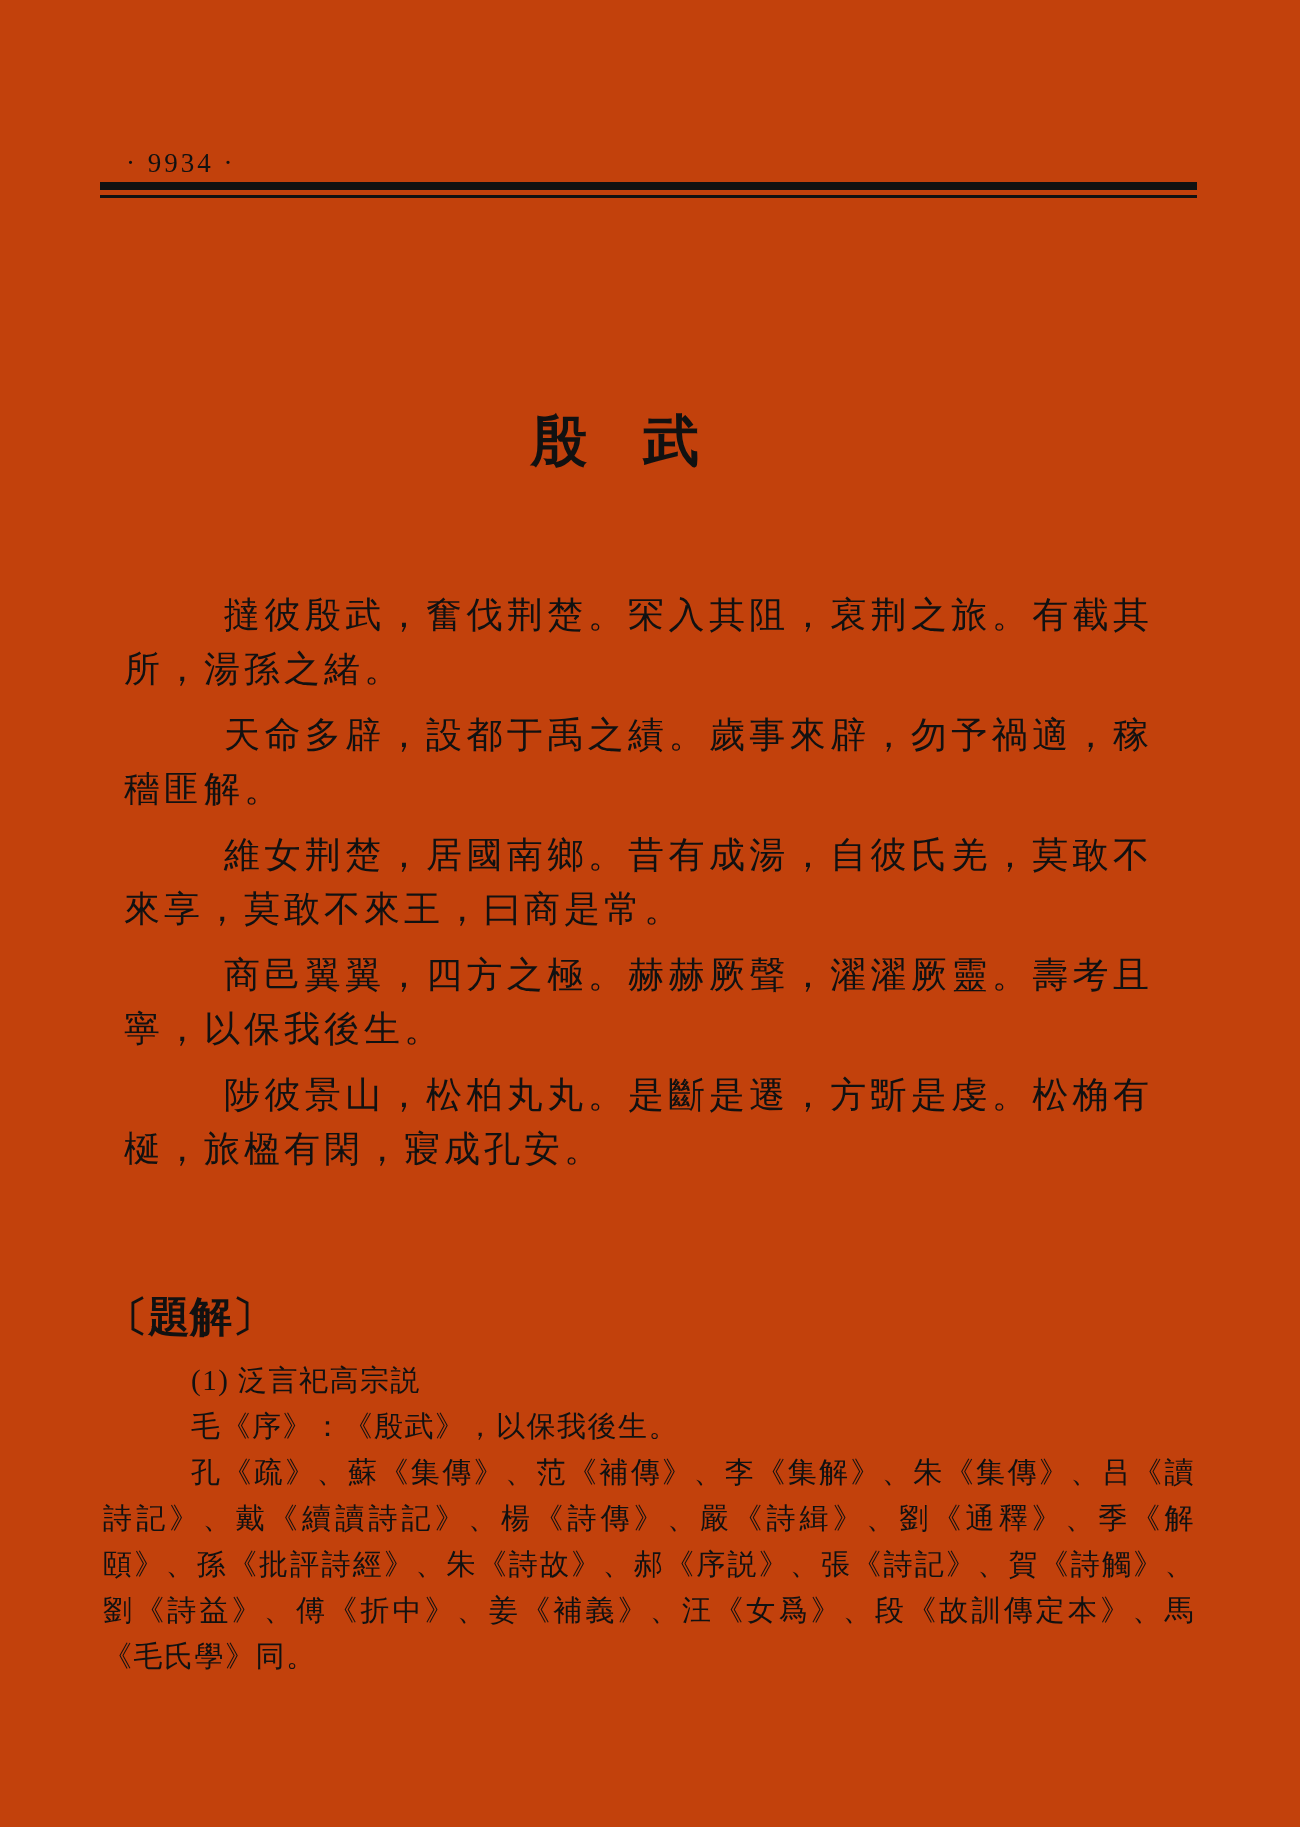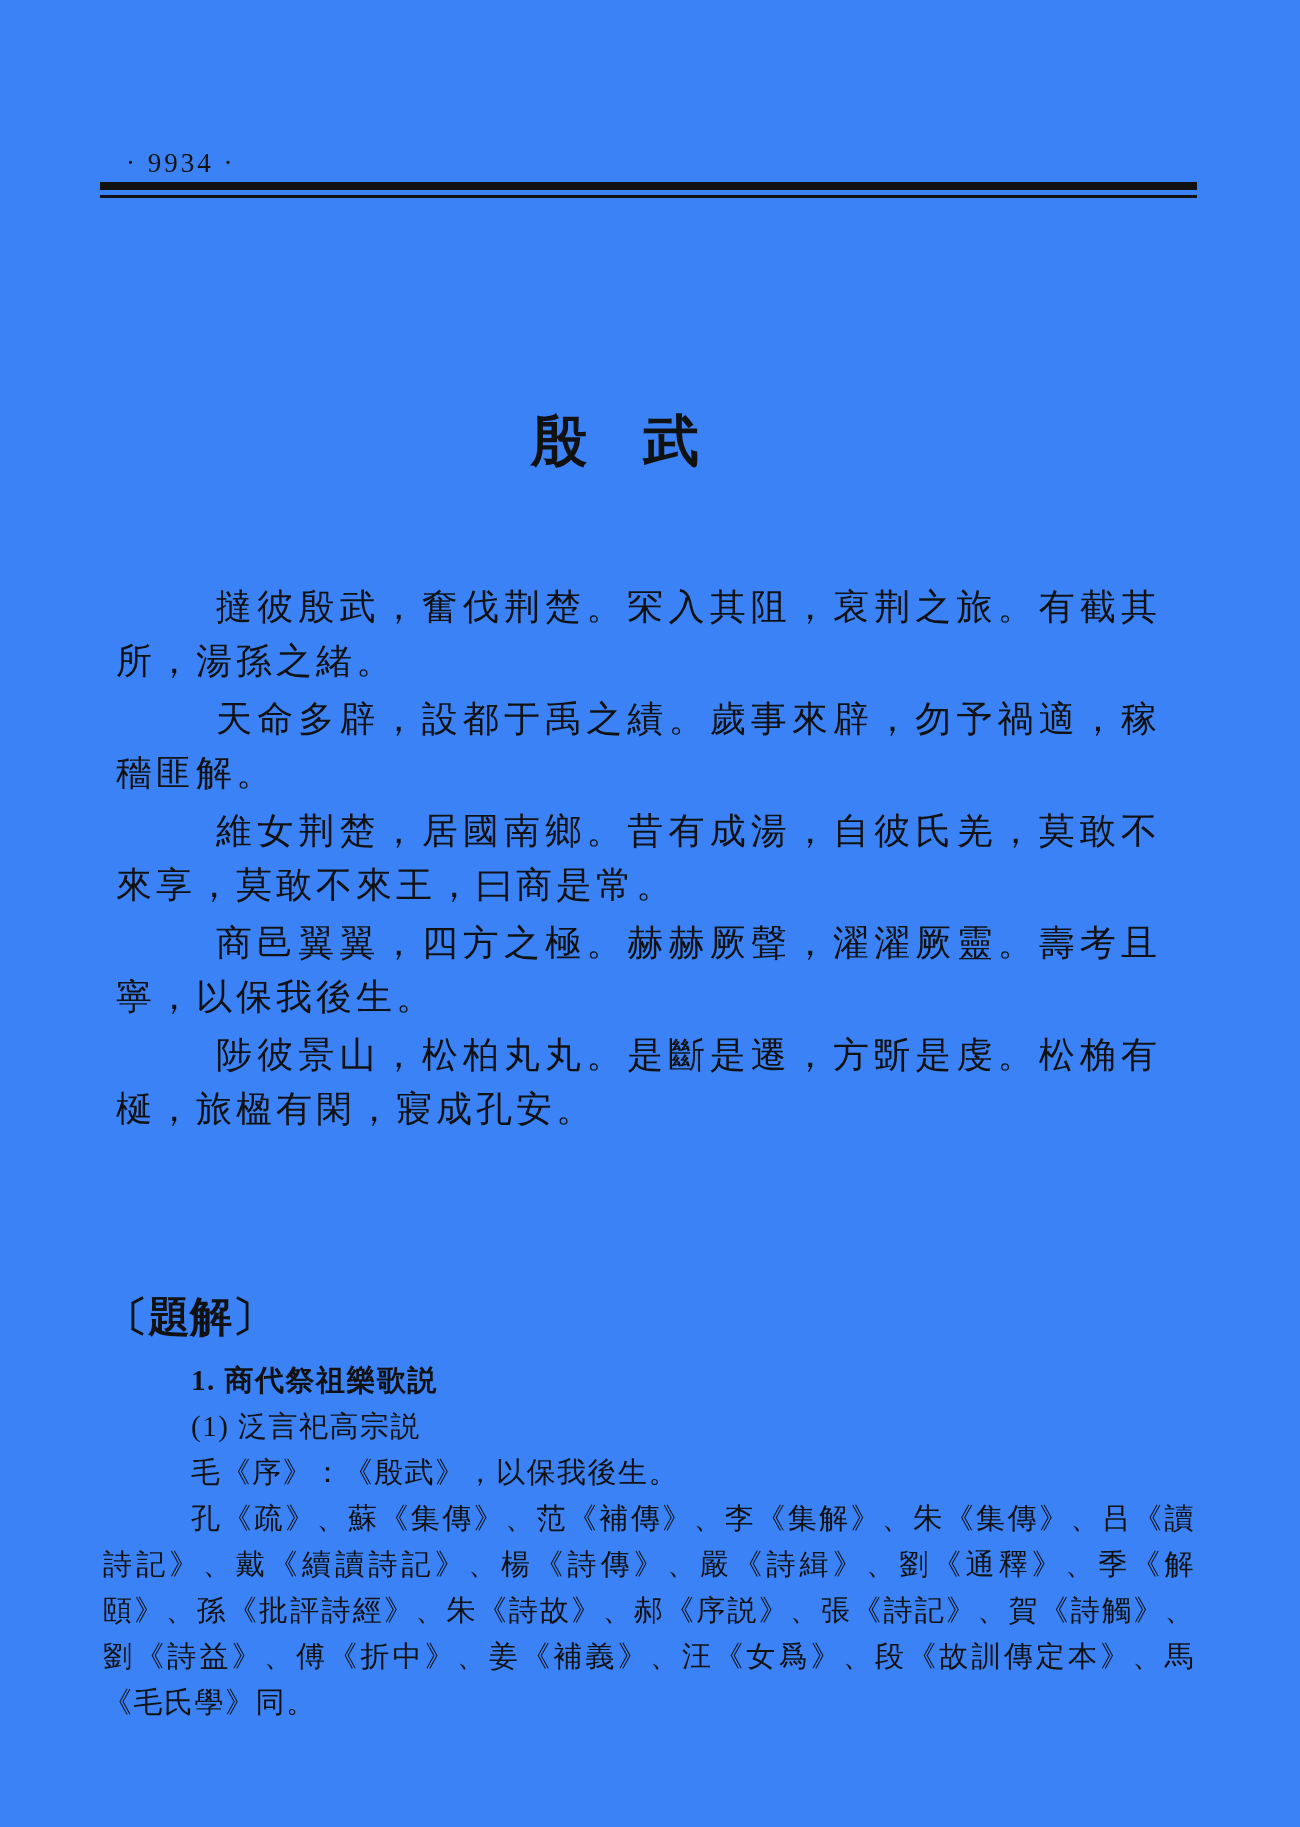--- a/index.html
+++ b/index.html
@@ -4,21 +4,21 @@
 <style>
   html, body {
     margin: 0;
     padding: 0;
     background: #ffffff;
   }
   .page {
     position: relative;
     width: 1300px;
     height: 1827px;
-    background: #3b82f6;
+    background: #c2410c;
     color: #111111;
     font-family: "Liberation Serif", "DejaVu Serif", serif;
     overflow: hidden;
   }
   .pageno {
     position: absolute;
     top: 148px;
     left: 126px;
     font-size: 27px;
     letter-spacing: 3px;
@@ -53,21 +53,21 @@
     left: 112px;
     width: 1053px;
     font-size: 36px;
     line-height: 54px;
     letter-spacing: 4px;
     text-align: justify;
     text-justify: inter-ideograph;
     color: #111111;
   }
   .poem p.stanza {
-    margin: 4px;
+    margin: 12px;
     padding: 0;
     text-indent: 100px;
   }
 
   .section-heading {
     position: absolute;
     top: 1294px;
     left: 106px;
     margin: 0;
     font-size: 42px;
@@ -113,19 +113,18 @@
     <p class="stanza">撻彼殷武，奮伐荆楚。罙入其阻，裒荆之旅。有截其所，湯孫之緒。</p>
     <p class="stanza">天命多辟，設都于禹之績。歲事來辟，勿予禍適，稼穡匪解。</p>
     <p class="stanza">維女荆楚，居國南鄉。昔有成湯，自彼氏羌，莫敢不來享，莫敢不來王，曰商是常。</p>
     <p class="stanza">商邑翼翼，四方之極。赫赫厥聲，濯濯厥靈。壽考且寧，以保我後生。</p>
     <p class="stanza">陟彼景山，松柏丸丸。是斷是遷，方斲是虔。松桷有梴，旅楹有閑，寢成孔安。</p>
   </div>
 
   <h2 class="section-heading">〔題解〕</h2>
 
   <div class="commentary">
-    <p class="c-bold">1. 商代祭祖樂歌説</p>
     <p>(1) 泛言祀高宗説</p>
     <p>毛《序》：《殷武》，以保我後生。</p>
     <p class="c-para">孔《疏》、蘇《集傳》、范《補傳》、李《集解》、朱《集傳》、吕《讀詩記》、戴《續讀詩記》、楊《詩傳》、嚴《詩緝》、劉《通釋》、季《解頤》、孫《批評詩經》、朱《詩故》、郝《序説》、張《詩記》、賀《詩觸》、劉《詩益》、傅《折中》、姜《補義》、汪《女爲》、段《故訓傳定本》、馬《毛氏學》同。</p>
   </div>
 
 </div>
 
 </body></html>

